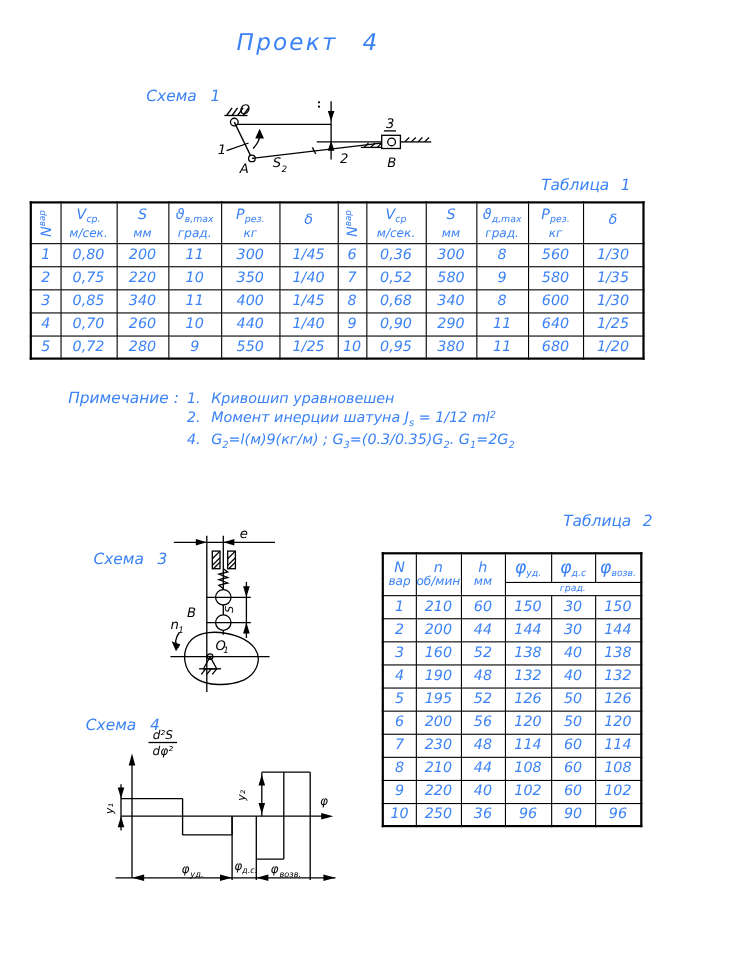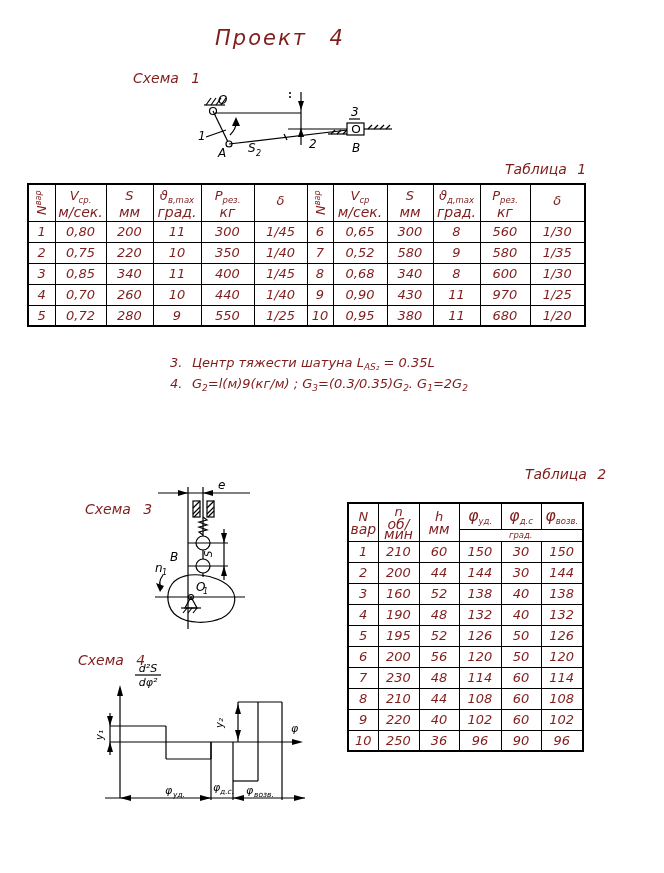--- a/index.html
+++ b/index.html
@@ -1,45 +1,45 @@
 <!DOCTYPE html>
 <html><head>
 <meta charset="utf-8">
 <style>
   * { box-sizing: border-box; }
   html,body { margin:0; padding:0; background:#fff; }
   .page {
     position:relative; width:664px; height:803px; background:#fff;
-    font-family:"DejaVu Sans", sans-serif; font-style:italic; color:#7f1d1d;
+    font-family:"DejaVu Sans", sans-serif; font-style:italic; color:#3b82f6;
     overflow:hidden;
   }
   .title {
     position:absolute; left:160px; top:26px; width:240px; text-align:center;
     font-size:21px; letter-spacing:2px; word-spacing:14px;
   }
   .schema-label { position:absolute; font-size:14px; word-spacing:8px; white-space:nowrap; }
-  #schema1-label { left:133px; top:70px; }
+  #schema1-label { left:133px; top:80px; }
   #schema3-label { left:85px;  top:501px; }
   #schema4-label { left:78px;  top:652px; }
-  .caption { position:absolute; font-size:14px; word-spacing:6px; white-space:nowrap;margin-left:13px; }
+  .caption { position:absolute; font-size:14px; word-spacing:6px; white-space:nowrap; }
   #table1-caption { left:492px; top:161px; }
   #table2-caption { left:512px; top:466px; }
 
   table { position:absolute; border-collapse:collapse; table-layout:fixed; background:#fff; }
   #table1 { left:27px;  top:183px; width:557px; border:2px solid #000; }
   #table2 { left:347px; top:502px; width:235px; border:2px solid #000; }
   td, th { border:1px solid #000; padding:0; text-align:center; font-weight:normal; font-style:italic; vertical-align:middle; overflow:hidden; }
   #table1 thead th { height:37px; }
   #table1 tbody td, #table2 tbody td { height:21px; font-size:13px; }
   #table2 thead tr:nth-child(1) { height:26px; }
   #table2 thead tr:nth-child(2) { height:12px; }
 
   .hsym  { font-size:13px; line-height:14px; }
   .hsub  { font-size:8.5px; vertical-align:-3px; }
-  .hunit { font-size:14px; line-height:10px; }
+  .hunit { font-size:11px; line-height:10px; }
   .unit-span { font-size:8.5px; }
   .rot { transform:rotate(-90deg); white-space:nowrap; font-size:13px; }
   .rot .rv { font-size:8px; vertical-align:super; }
 
   .notes { position:absolute; left:62px; top:355px; font-size:13px; line-height:15.5px; white-space:nowrap; }
   .notes-label { display:inline-block; width:108px; font-size:14px; }
   .indent { padding-left:108px; }
   .note-num { display:inline-block; width:22px; }
   .sub { font-size:9px;  vertical-align:-3px; }
   .sup { font-size:9px;  vertical-align:4px;  }
@@ -185,21 +185,21 @@
     </thead>
     <tbody>
         <tr>
           <td>1</td>
           <td>0,80</td>
           <td>200</td>
           <td>11</td>
           <td>300</td>
           <td>1/45</td>
           <td>6</td>
-          <td>0,65</td>
+          <td>0,36</td>
           <td>300</td>
           <td>8</td>
           <td>560</td>
           <td>1/30</td>
         </tr>
         <tr>
           <td>2</td>
           <td>0,75</td>
           <td>220</td>
           <td>10</td>
@@ -228,45 +228,48 @@
         </tr>
         <tr>
           <td>4</td>
           <td>0,70</td>
           <td>260</td>
           <td>10</td>
           <td>440</td>
           <td>1/40</td>
           <td>9</td>
           <td>0,90</td>
-          <td>430</td>
+          <td>290</td>
           <td>11</td>
-          <td>970</td>
+          <td>640</td>
           <td>1/25</td>
         </tr>
         <tr>
           <td>5</td>
           <td>0,72</td>
           <td>280</td>
           <td>9</td>
           <td>550</td>
           <td>1/25</td>
           <td>10</td>
           <td>0,95</td>
           <td>380</td>
           <td>11</td>
           <td>680</td>
           <td>1/20</td>
         </tr>
       </tbody>
   </table>
 
   <div class="notes">
+    <div class="note-line">
+      <span class="notes-label">Примечание :</span><span class="note-num">1.</span><span><span>Кривошип уравновешен</span></span>
+    </div>
     <div class="note-line indent">
-      <span class="note-num">3.</span><span><span>Центр тяжести шатуна     L</span><span class="sub">AS₂</span><span> = 0.35L</span></span>
+      <span class="note-num">2.</span><span><span>Момент инерции шатуна    J</span><span class="sub">s</span><span> = 1/12 ml</span><span class="sup">2</span></span>
     </div>
     <div class="note-line indent">
       <span class="note-num">4.</span><span><span>G</span><span class="sub">2</span><span>=l(м)9(кг/м) ; G</span><span class="sub">3</span><span>=(0.3/0.35)G</span><span class="sub">2</span><span>. G</span><span class="sub">1</span><span>=2G</span><span class="sub">2</span></span>
     </div>
   </div>
 
   <div class="schema-label" id="schema3-label">Схема 3</div>
   <svg id="schema3-svg" width="110" height="160" viewBox="0 0 110 160">
     <g>
       <line x1="8" y1="16" x2="100" y2="16"></line>

